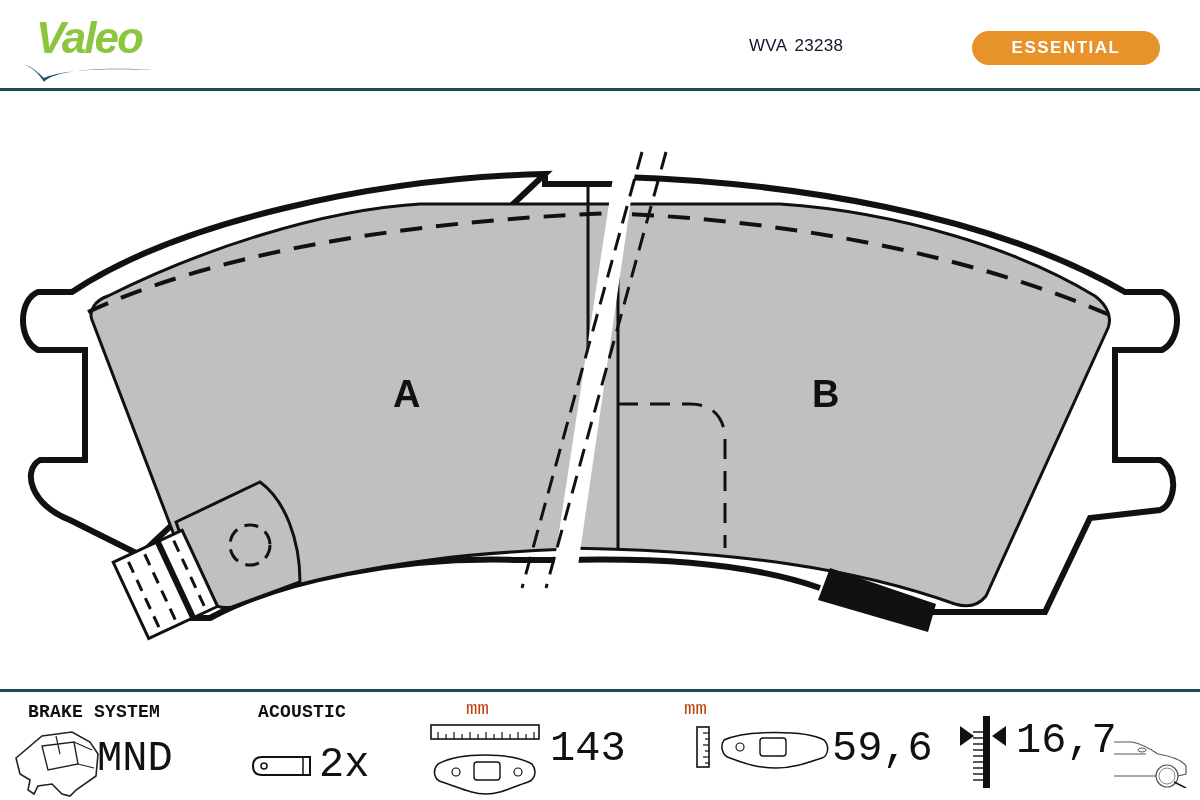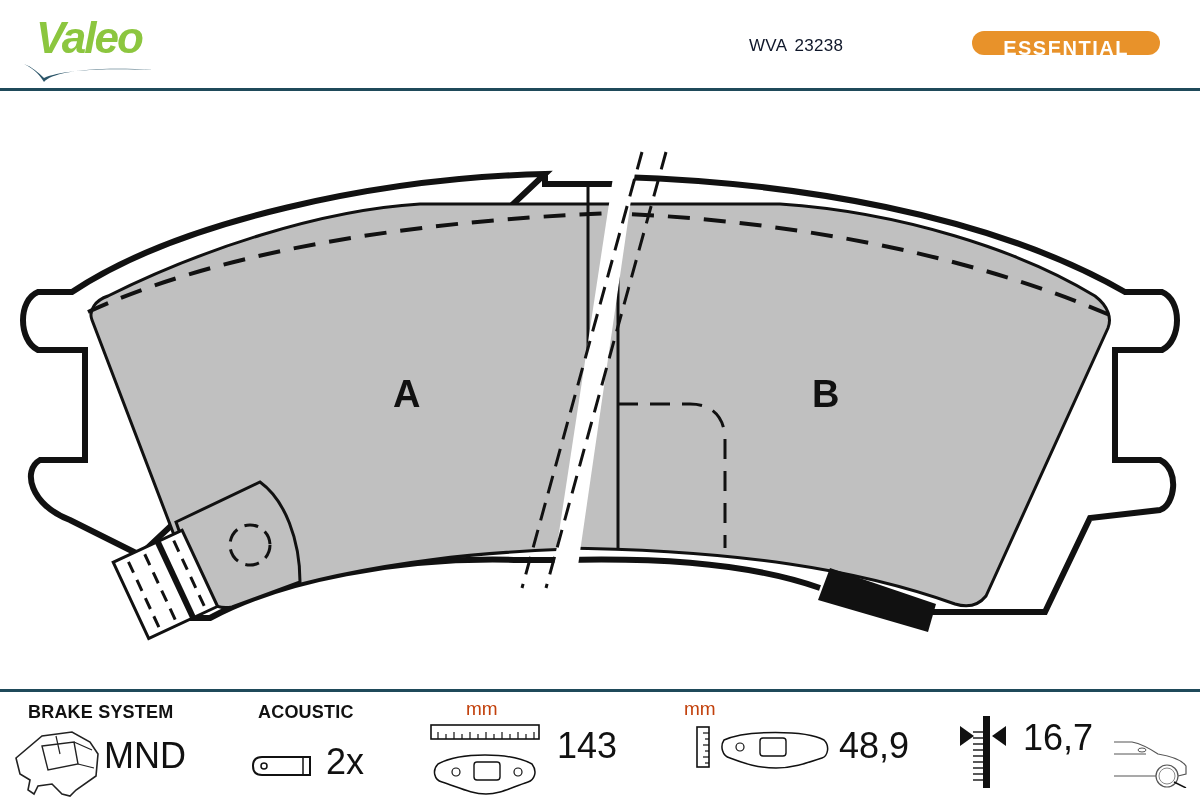--- a/index.html
+++ b/index.html
@@ -6,36 +6,36 @@
   html, body { width: 1200px; height: 800px; background: #ffffff; overflow: hidden; }
   body { position: relative; font-family: "Liberation Sans", sans-serif; color: #111; }
 
   .header { position: absolute; left: 0; top: 0; width: 1200px; height: 92px; }
   .logo { position: absolute; left: 22px; top: 12px; width: 140px; height: 64px; }
   .logo-text { position: absolute; left: 14px; top: 4px; font-family: "Liberation Sans", sans-serif; font-weight: 700; font-style: italic; font-size: 44px; letter-spacing: -2px; color: #8cc63f; line-height: 1; }
   .logo-swoosh { position: absolute; left: 0; top: 46px; }
 
   .part-number { position: absolute; left: 494px; top: 14px; font-weight: 700; font-size: 56px; letter-spacing: 0px; color: #111; line-height: 1; }
   .wva { position: absolute; left: 749px; top: 36px; font-size: 17px; color: #0f172a; letter-spacing: 0.3px; word-spacing: 3px; }
-  .badge { position: absolute; left: 972px; top: 31px; width: 188px; height: 24px; border-radius: 17px; background: #e8922a; color: #fff; font-weight: 700; font-size: 20px; letter-spacing: 1.5px; text-align: center; line-height: 34px; }
+  .badge { position: absolute; left: 972px; top: 31px; width: 188px; height: 34px; border-radius: 17px; background: #e8922a; color: #fff; font-weight: 700; font-size: 17px; letter-spacing: 1.5px; text-align: center; line-height: 34px; }
 
   .sep { position: absolute; left: 0; width: 1200px; height: 3px; background: #1f4a5a; }
   .sep.top { top: 88px; }
   .sep.bottom { top: 689px; }
 
   .drawing { position: absolute; left: 0; top: 92px; width: 1200px; height: 596px; }
   .drawing svg { position: absolute; left: 0; top: 0; }
   .label-a, .label-b { position: absolute; font-weight: 700; font-size: 38px; color: #111; line-height: 1; }
   .label-a { left: 393px; top: 283px; }
   .label-b { left: 812px; top: 283px; }
 
-  .footer { position: absolute; left: 0; top: 692px; width: 1200px; height: 108px; }
+  .footer { position: absolute; left: 0; top: 692px; width: 1200px; height: 108px; font-family: Liberation Mono, monospace; }
   .f-label { position: absolute; font-weight: 700; font-size: 18px; color: #111; letter-spacing: 0.2px; }
   .f-unit { position: absolute; font-size: 19px; color: #c2410c; }
-  .f-value { position: absolute; font-size: 36px; color: #111; line-height: 1; margin-left: 7px; }
+  .f-value { position: absolute; font-size: 42px; color: #111; line-height: 1; }
   .f-icon { position: absolute; }
 </style>
 </head>
 <body>
 
 <div class="header">
   <div class="logo">
     <span class="logo-text">Valeo</span>
     <svg class="logo-swoosh" width="140" height="28" viewBox="0 0 140 28">
       <path d="M2 6 C14 12, 18 18, 22 24 C30 14, 70 8, 132 12 C80 10, 40 12, 22 20 C16 14, 10 9, 2 6 Z" fill="#2a5468"></path>
@@ -169,21 +169,21 @@
         <line x1="13" y1="13" x2="9" y2="13"></line>
         <line x1="13" y1="19" x2="7" y2="19"></line>
       <line x1="13" y1="25" x2="9" y2="25"></line>
         <line x1="13" y1="31" x2="7" y2="31"></line>
         <line x1="13" y1="37" x2="9" y2="37"></line>
     </g>
     <path d="M28 14 C 50 4, 110 4, 128 14 C 134 20, 132 30, 126 32 C 108 38, 96 42, 80 42 C 62 42, 50 38, 34 32 C 26 30, 24 20, 28 14 Z" fill="none" stroke="#111" stroke-width="1.5"></path>
     <rect x="64" y="12" width="26" height="18" rx="3" fill="none" stroke="#111" stroke-width="1.4"></rect>
     <circle cx="44" cy="21" r="4" fill="none" stroke="#111" stroke-width="1.2"></circle>
   </svg>
-  <div class="f-value" style="left:832px; top:36px;">48,9</div>
+  <div class="f-value" style="left:832px; top:36px;">59,6</div>
 
   <svg class="f-icon" style="left:958px; top:20px;" width="50" height="80" viewBox="0 0 50 80">
     <rect x="25" y="4" width="7" height="72" fill="#111"></rect>
     <g stroke="#111" stroke-width="1.4">
       <line x1="15" y1="20" x2="25" y2="20"></line>
         <line x1="15" y1="26" x2="25" y2="26"></line>
         <line x1="15" y1="32" x2="25" y2="32"></line>
       <line x1="15" y1="38" x2="25" y2="38"></line>
         <line x1="15" y1="44" x2="25" y2="44"></line>
         <line x1="15" y1="50" x2="25" y2="50"></line>

